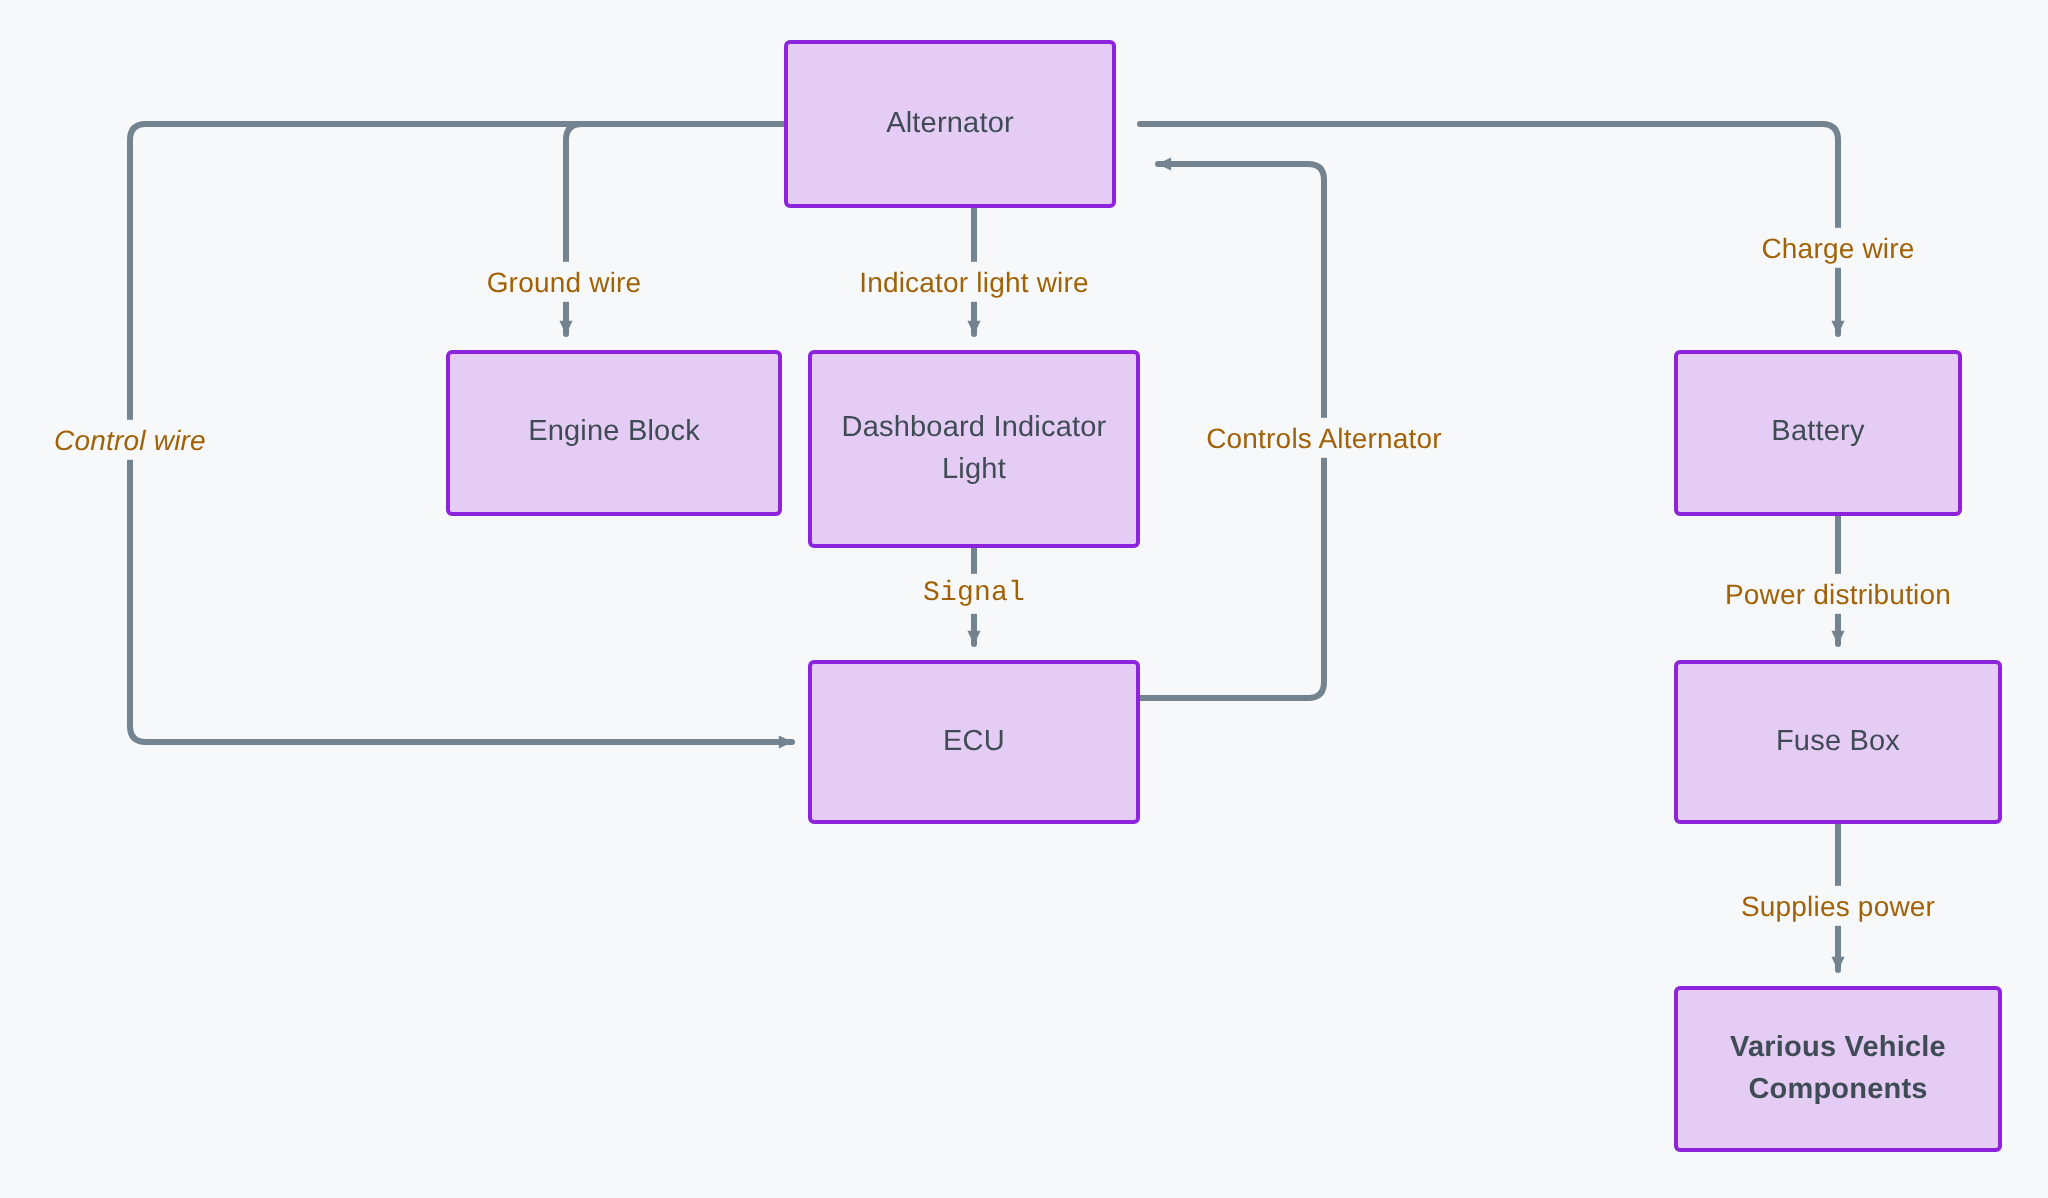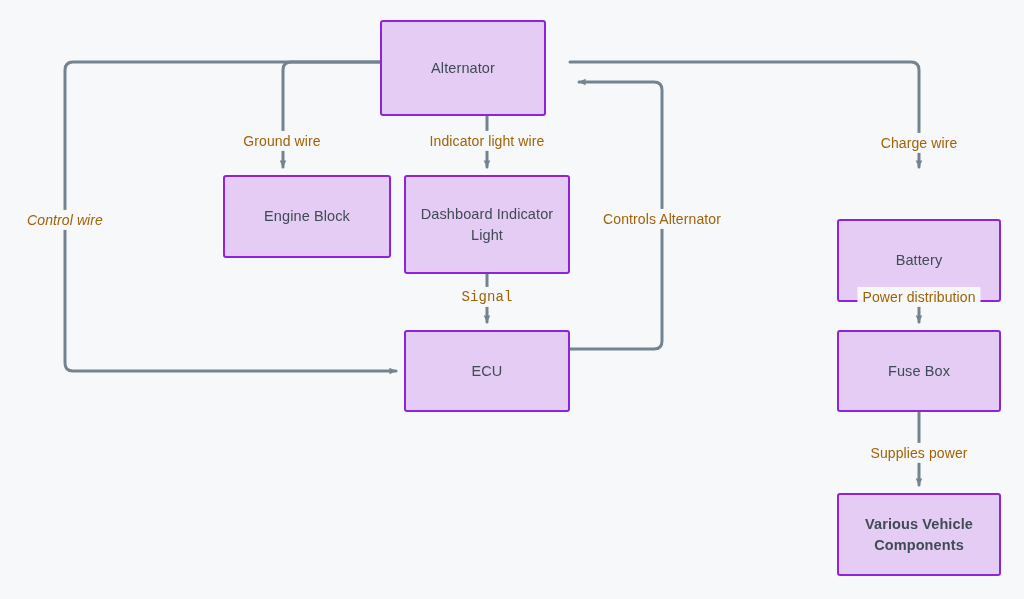--- a/index.html
+++ b/index.html
@@ -83,38 +83,38 @@
       <path d="M 570 349 L 654 349 Q 662 349 662 341 L 662 90 Q 662 82 654 82 L 579 82" marker-end="url(#arrowhead)"></path>
 
       <path d="M 570 62 L 911 62 Q 919 62 919 70 L 919 167" marker-end="url(#arrowhead)"></path>
 
       <path d="M 919 258 L 919 322" marker-end="url(#arrowhead)"></path>
 
       <path d="M 919 412 L 919 485" marker-end="url(#arrowhead)"></path>
     </g>
   </svg>
 
-  <div class="node" style="left:380px; top:20px; width:166px; height:96px;">
+  <div class="node" style="left:392px; top:20px; width:166px; height:84px;">
     <span class="node-label">Alternator</span>
   </div>
 
   <div class="node" style="left:199px; top:175px; width:168px; height:83px;margin-left:24px;">
     <span class="node-label">Engine Block</span>
   </div>
 
   <div class="node" style="left:404px; top:175px; width:166px; height:99px;">
     <span class="node-label">Dashboard Indicator
 Light</span>
   </div>
 
   <div class="node" style="left:404px; top:330px; width:166px; height:82px;">
     <span class="node-label">ECU</span>
   </div>
 
-  <div class="node" style="left:837px; top:175px; width:164px; height:83px;margin-top:44px;">
+  <div class="node" style="left:837px; top:175px; width:144px; height:83px;">
     <span class="node-label">Battery</span>
   </div>
 
   <div class="node" style="left:837px; top:330px; width:164px; height:82px;">
     <span class="node-label">Fuse Box</span>
   </div>
 
   <div class="node" style="left:837px; top:493px; width:164px; height:83px;font-weight:bold;">
     <span class="node-label">Various Vehicle
 Components</span>
@@ -123,19 +123,19 @@
   <div class="edge-label" style="left:282px; top:141px;">Ground wire</div>
 
   <div class="edge-label" style="left:487px; top:141px;">Indicator light wire</div>
 
   <div class="edge-label" style="left:487px; top:297px;font-family:Liberation Mono, monospace;">Signal</div>
 
   <div class="edge-label" style="left:65px; top:220px;font-style:italic;">Control wire</div>
 
   <div class="edge-label" style="left:662px; top:219px;">Controls Alternator</div>
 
-  <div class="edge-label" style="left:919px; top:143px;">Charge wire</div>
+  <div class="edge-label" style="left:919px; top:124px;">Charge wire</div>
 
   <div class="edge-label" style="left:919px; top:297px;">Power distribution</div>
 
   <div class="edge-label" style="left:919px; top:453px;">Supplies power</div>
 
 </div>
 
 </body></html>

